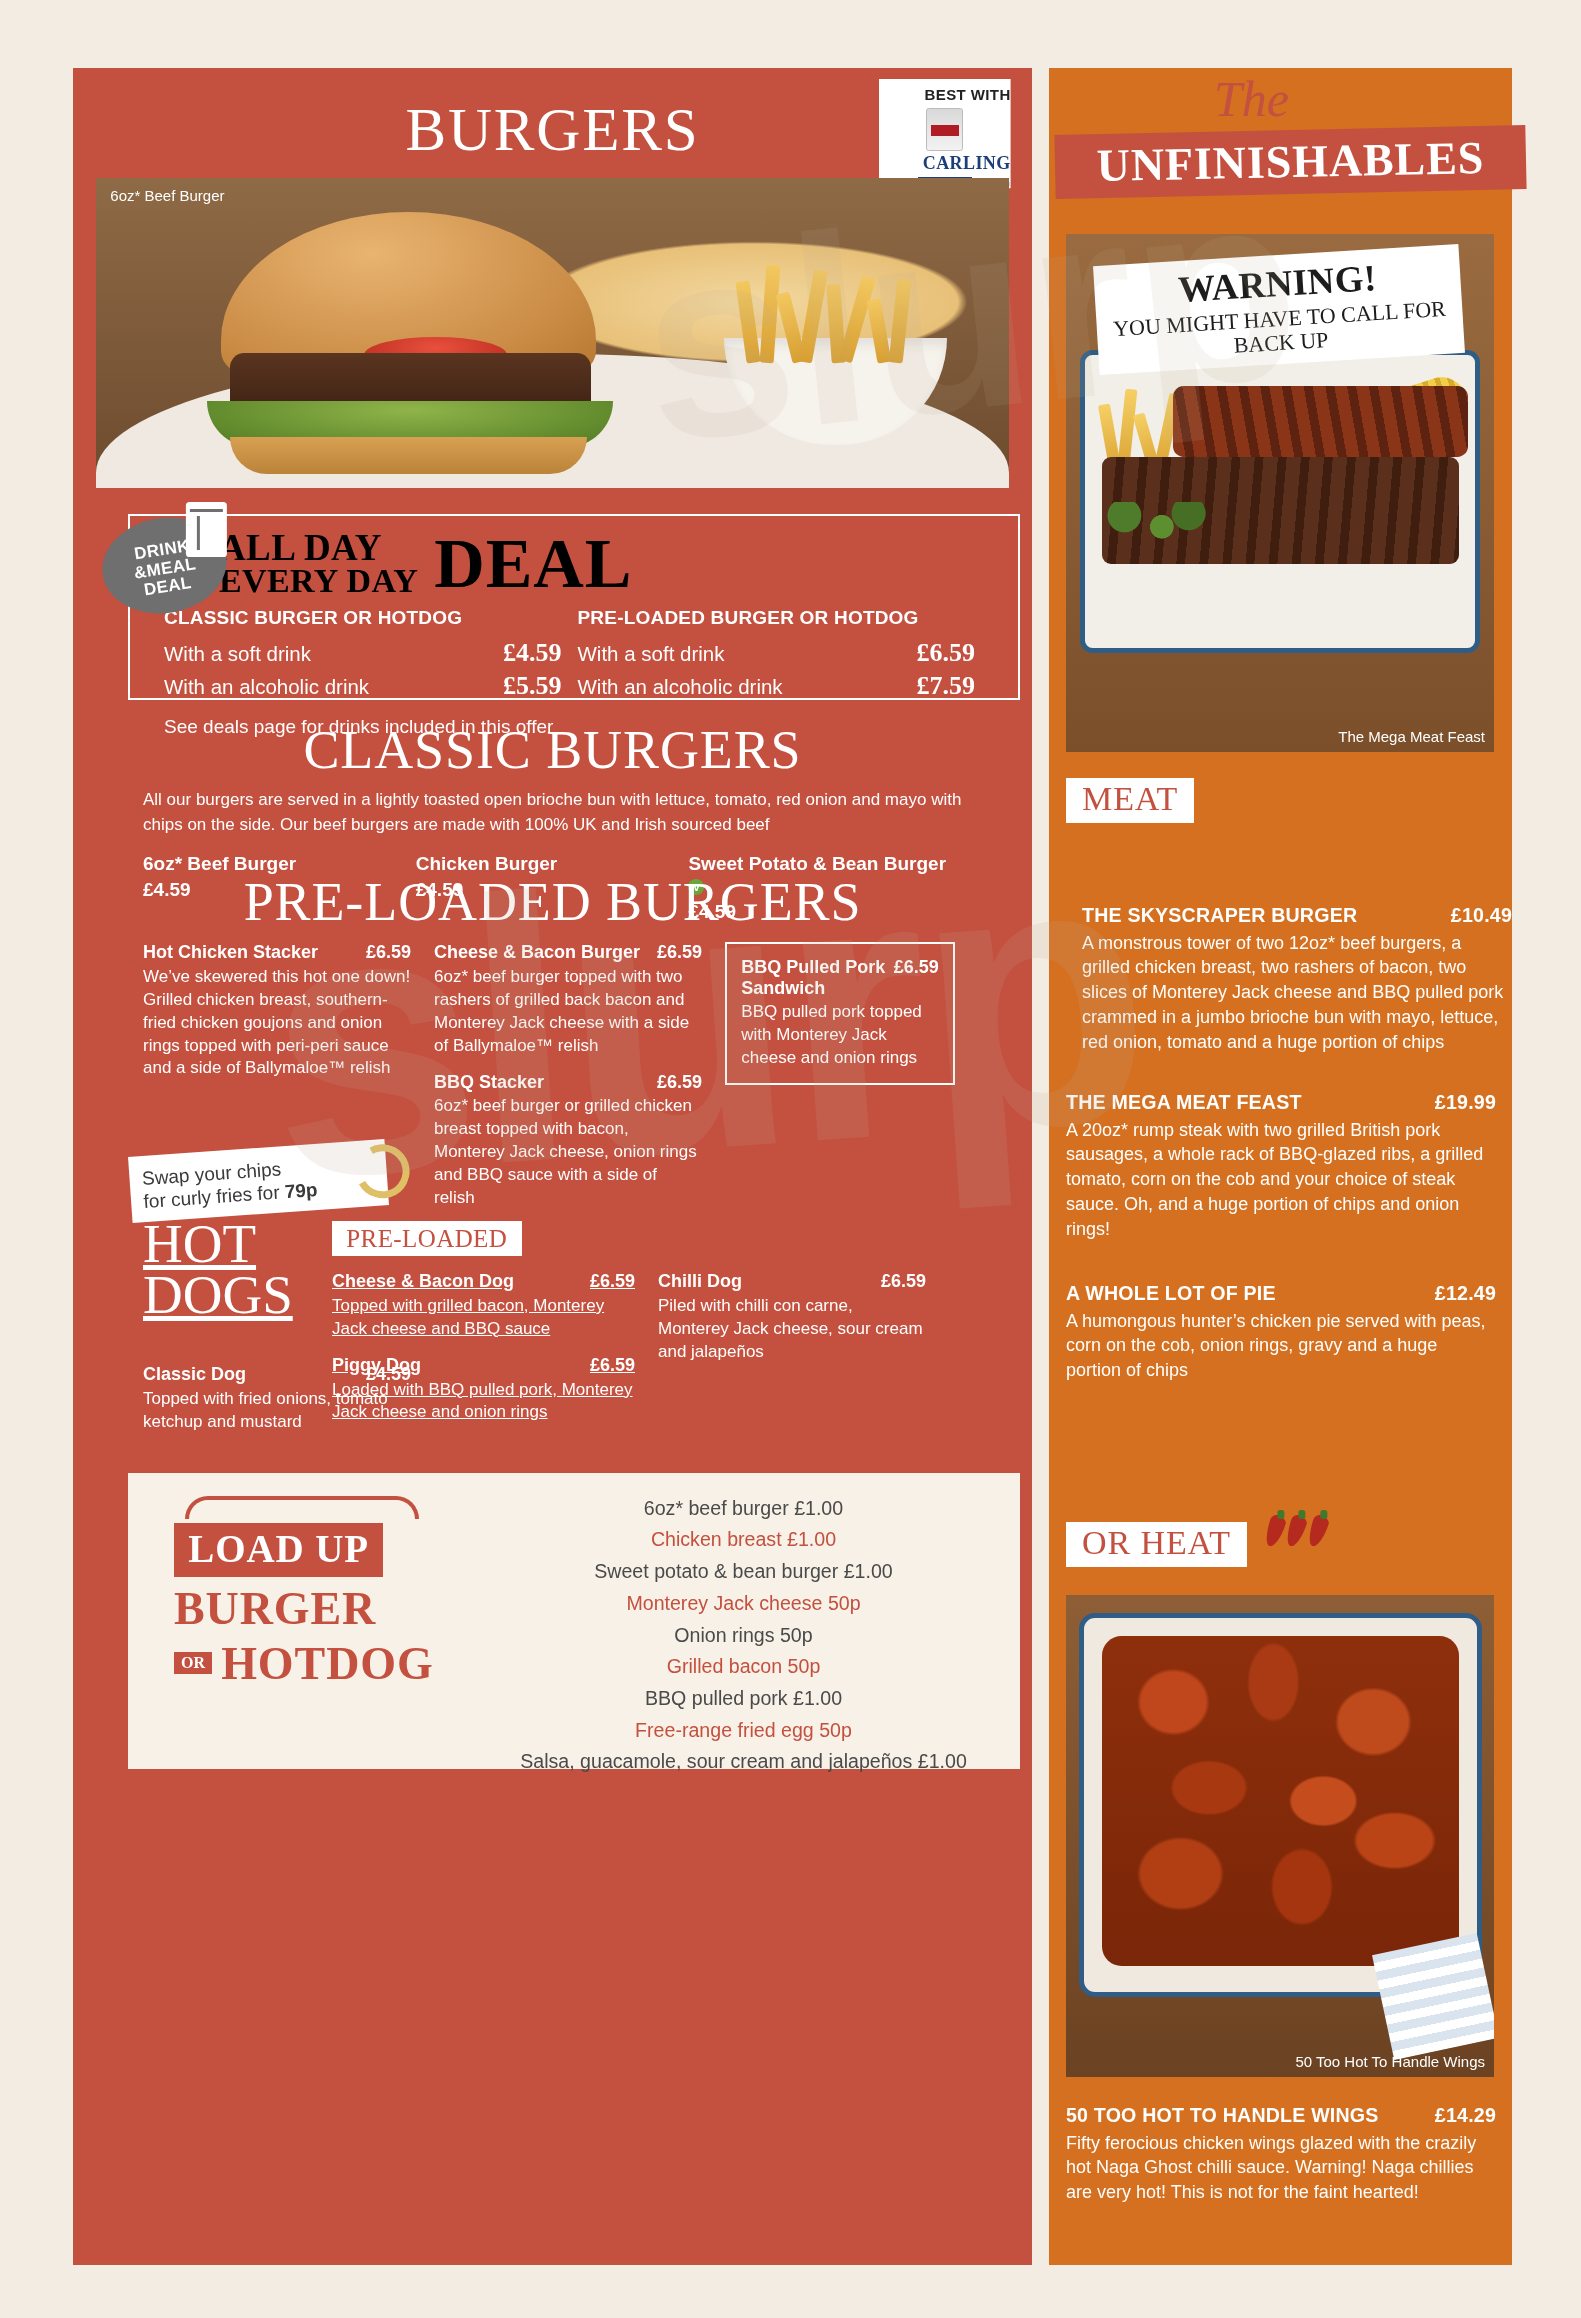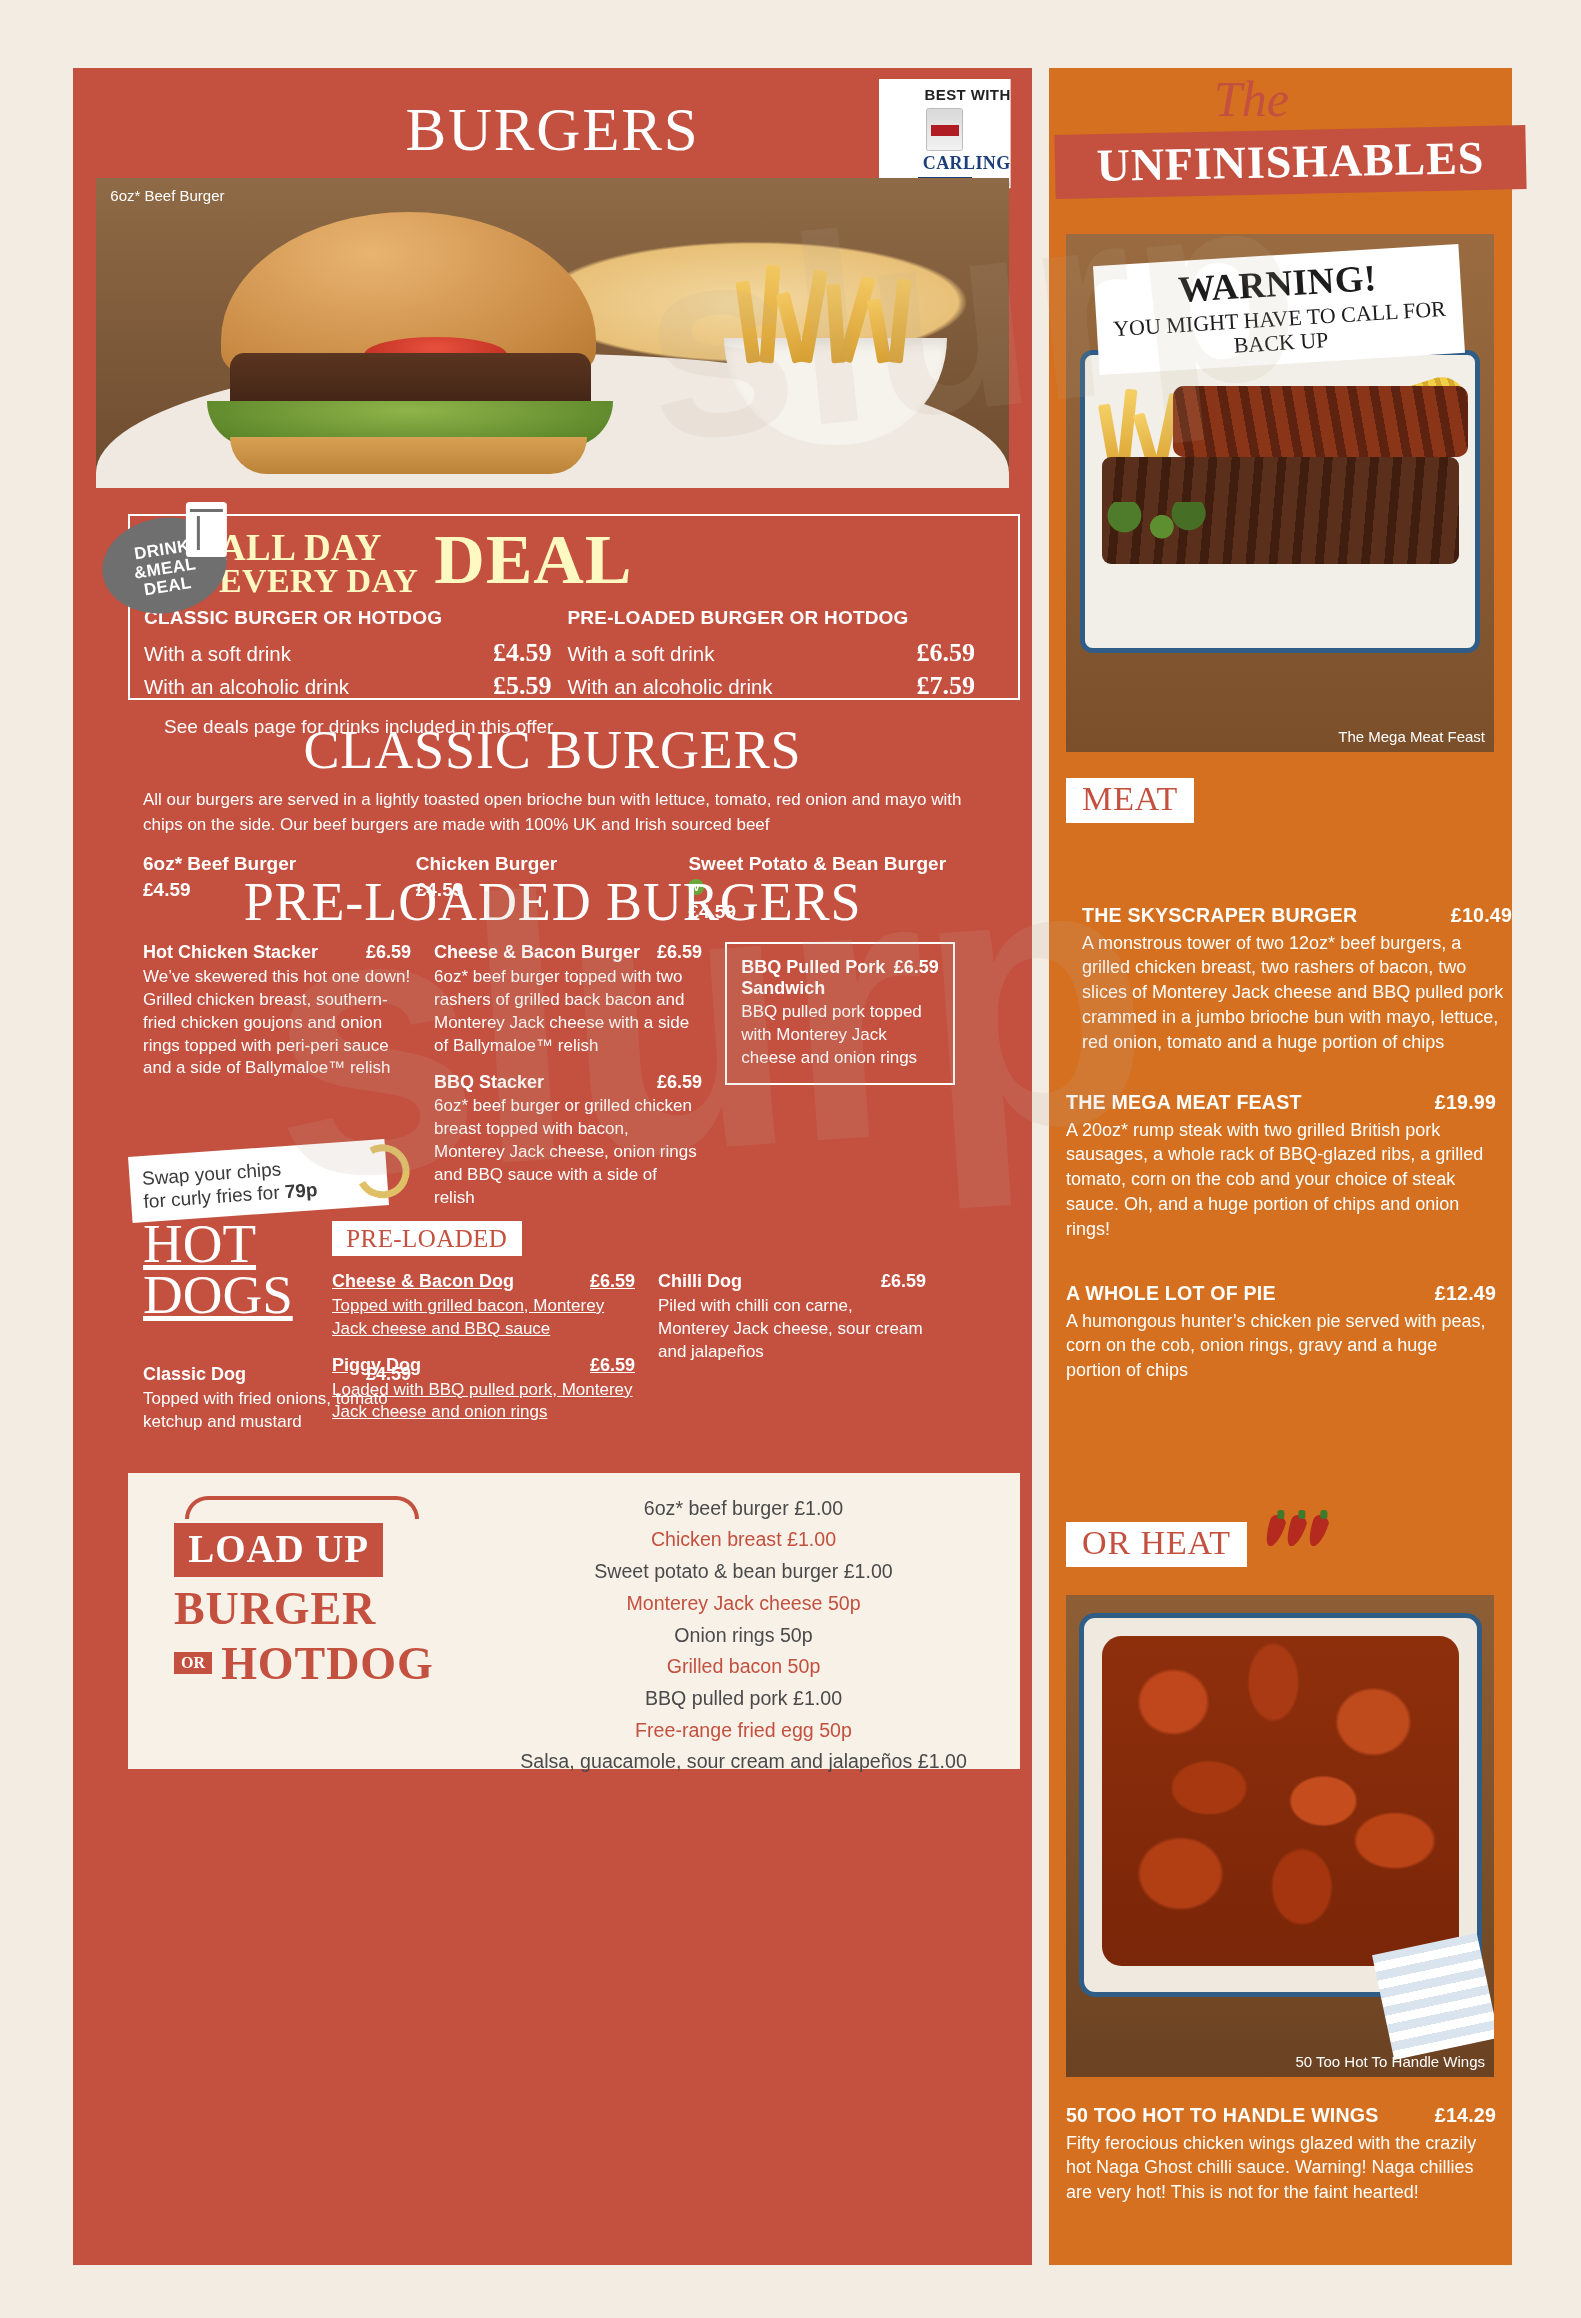--- a/index.html
+++ b/index.html
@@ -148,31 +148,31 @@
   .drink-badge .cupicon{
     position:absolute; right:-5.4px; top:-9px; width:41px;height:55px;
     background:#fff; border-radius:3.6px; transform: rotate(9deg);
   }
   .drink-badge .cupicon:before{
     content:""; position:absolute; left:3.6px; right:3.6px; top:7.1px; height:2.7px; background:#6f6f6f;
   }
   .drink-badge .cupicon:after{
     content:""; position:absolute; left:10.7px; top:14.3px; width:3.6px; height:34px; background:#6f6f6f;
   }
-  .deal-head { padding: 14.3px 0 0 89px; color: #fef9c3; display: flex; align-items: flex-start; }
+  .deal-head { padding: 14.3px 0 0 89px; color: #000000; display: flex; align-items: center; }
   .deal-head .l1 {
     font-family: "Liberation Serif", serif; font-weight: bold;
     font-size: 37px; line-height: .95; letter-spacing: 0.4px;
   }
   .deal-head .l1 .sm { display: block; font-size: 34px; }
   .deal-head .big {
     font-family: "Liberation Serif", serif; font-weight: bold;
     font-size: 70px; margin-left: 16px; line-height: .85; letter-spacing: 0.9px;
   }
-  .deal-cols { display: flex; padding: 9px 27px 0 14px; color: #fff; }
+  .deal-cols { display: flex; padding: 9px 27px 0 34px; color: #fff; }
   .deal-col { width: 50%; padding-right: 16px; }
   .deal-col h4 { font-size: 19px; font-weight: bold; letter-spacing: 0.2px; margin-bottom: 7.1px;}
   .deal-row { display: flex; justify-content: space-between; align-items: baseline; font-size: 20.5px; padding: 1.8px 0;}
   .deal-row .p { font-size: 26px; font-weight: bold; font-family: "Liberation Serif", serif;}
   .deal-note { color: #fff; font-size: 19px; padding: 12.5px 0 0 34px;}
 
   
   .sec-title {
     color: #fff; text-align: center;
     font-family: "Liberation Serif", serif; font-weight: normal;

